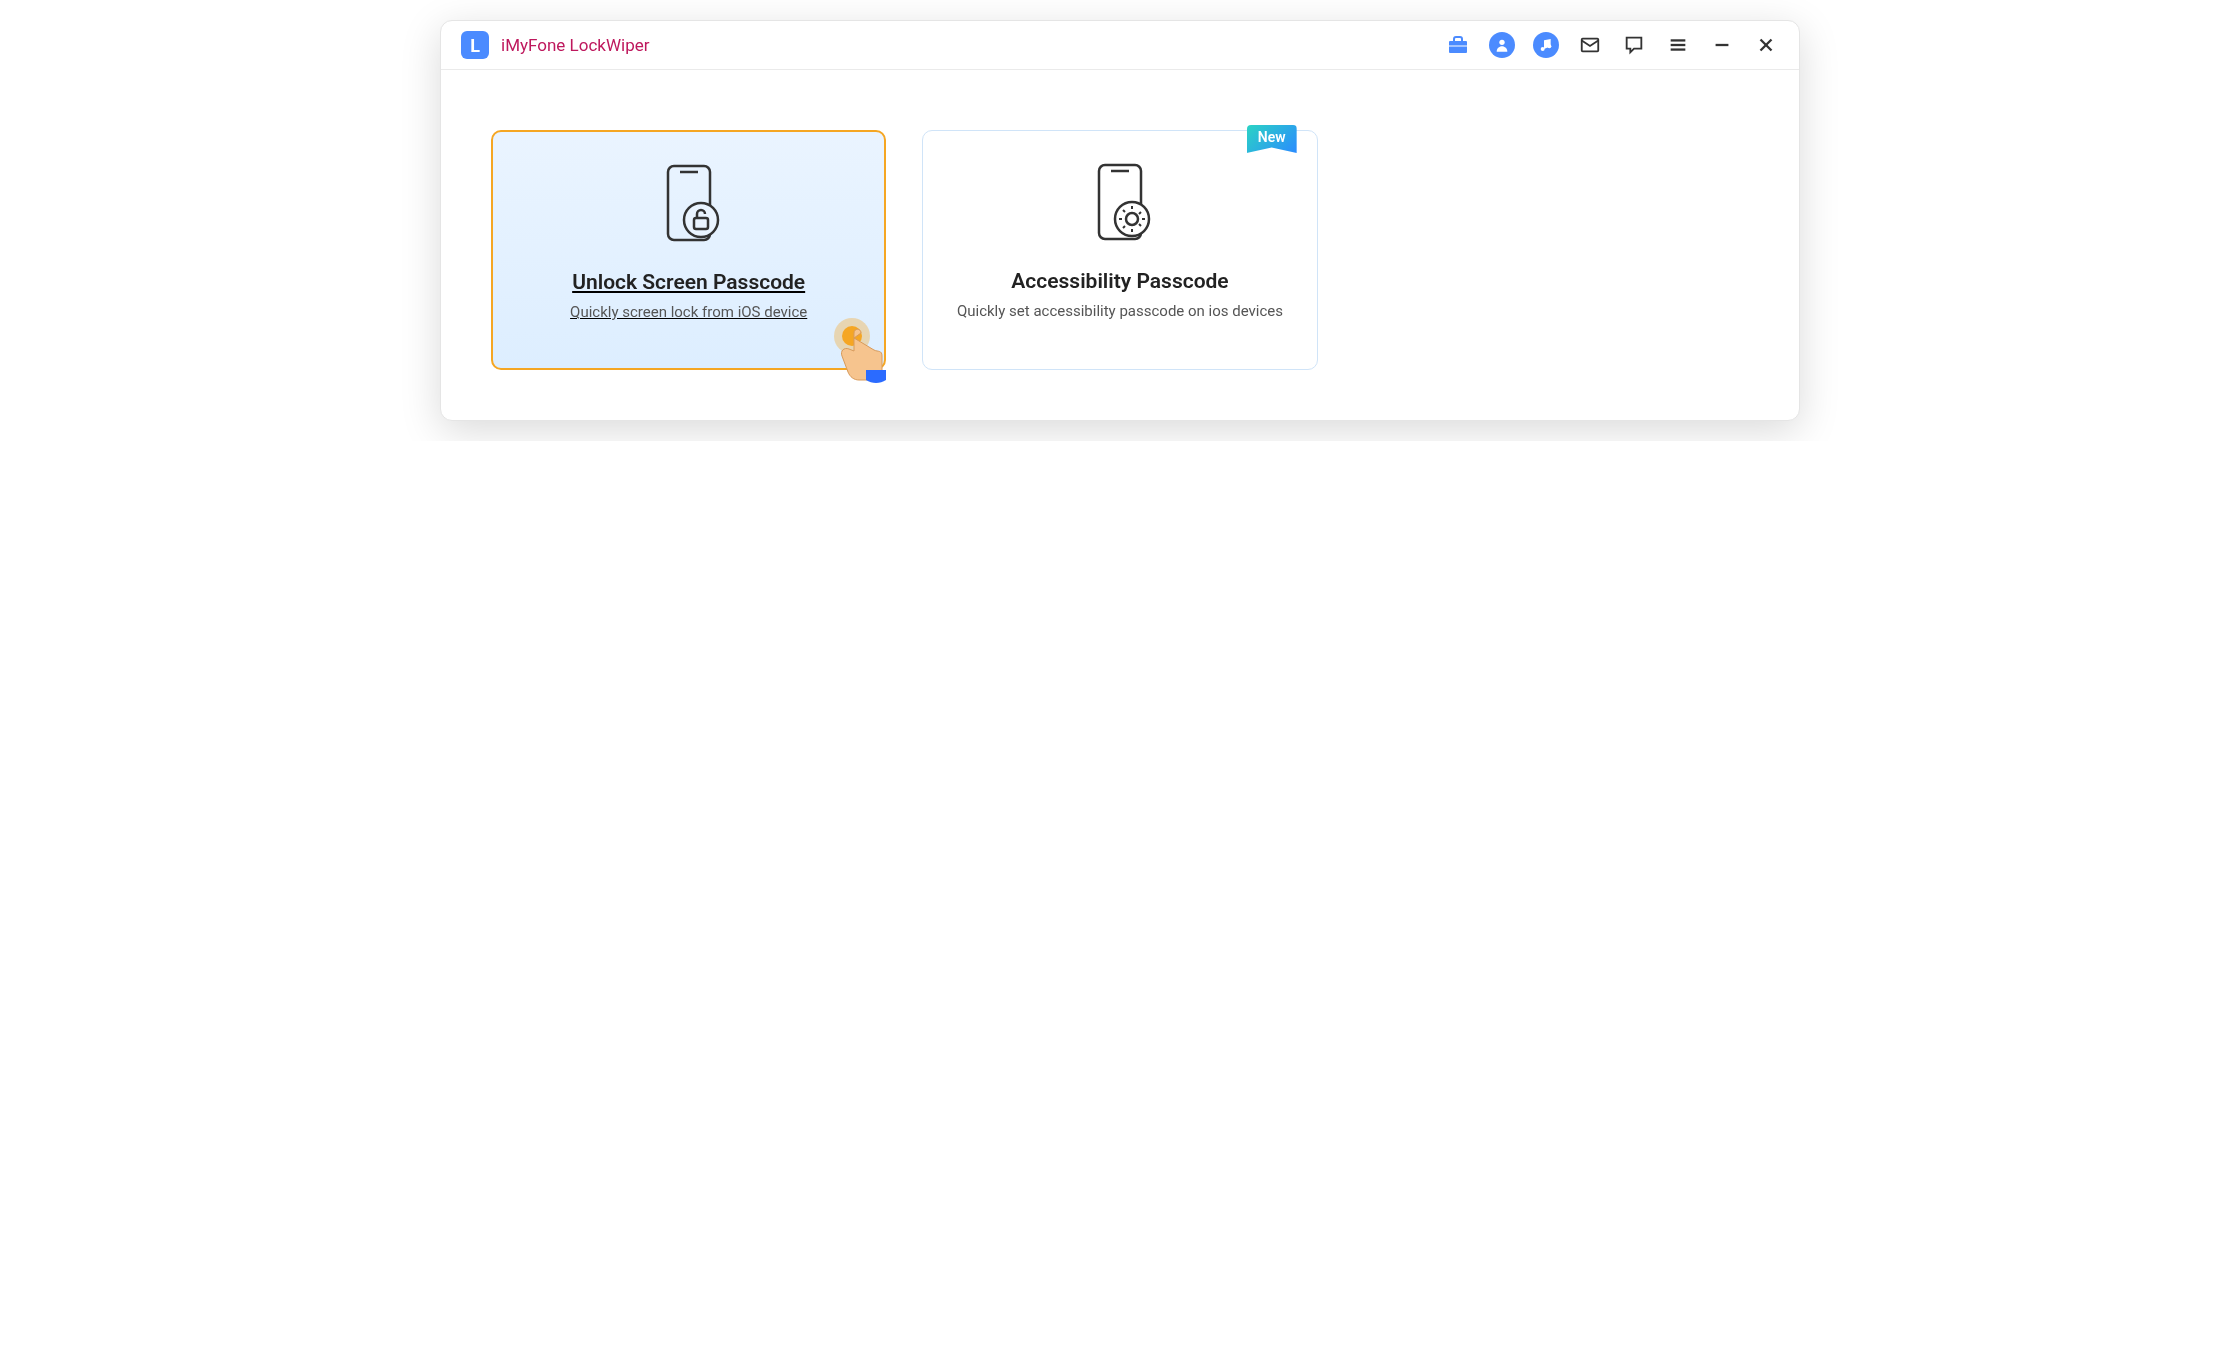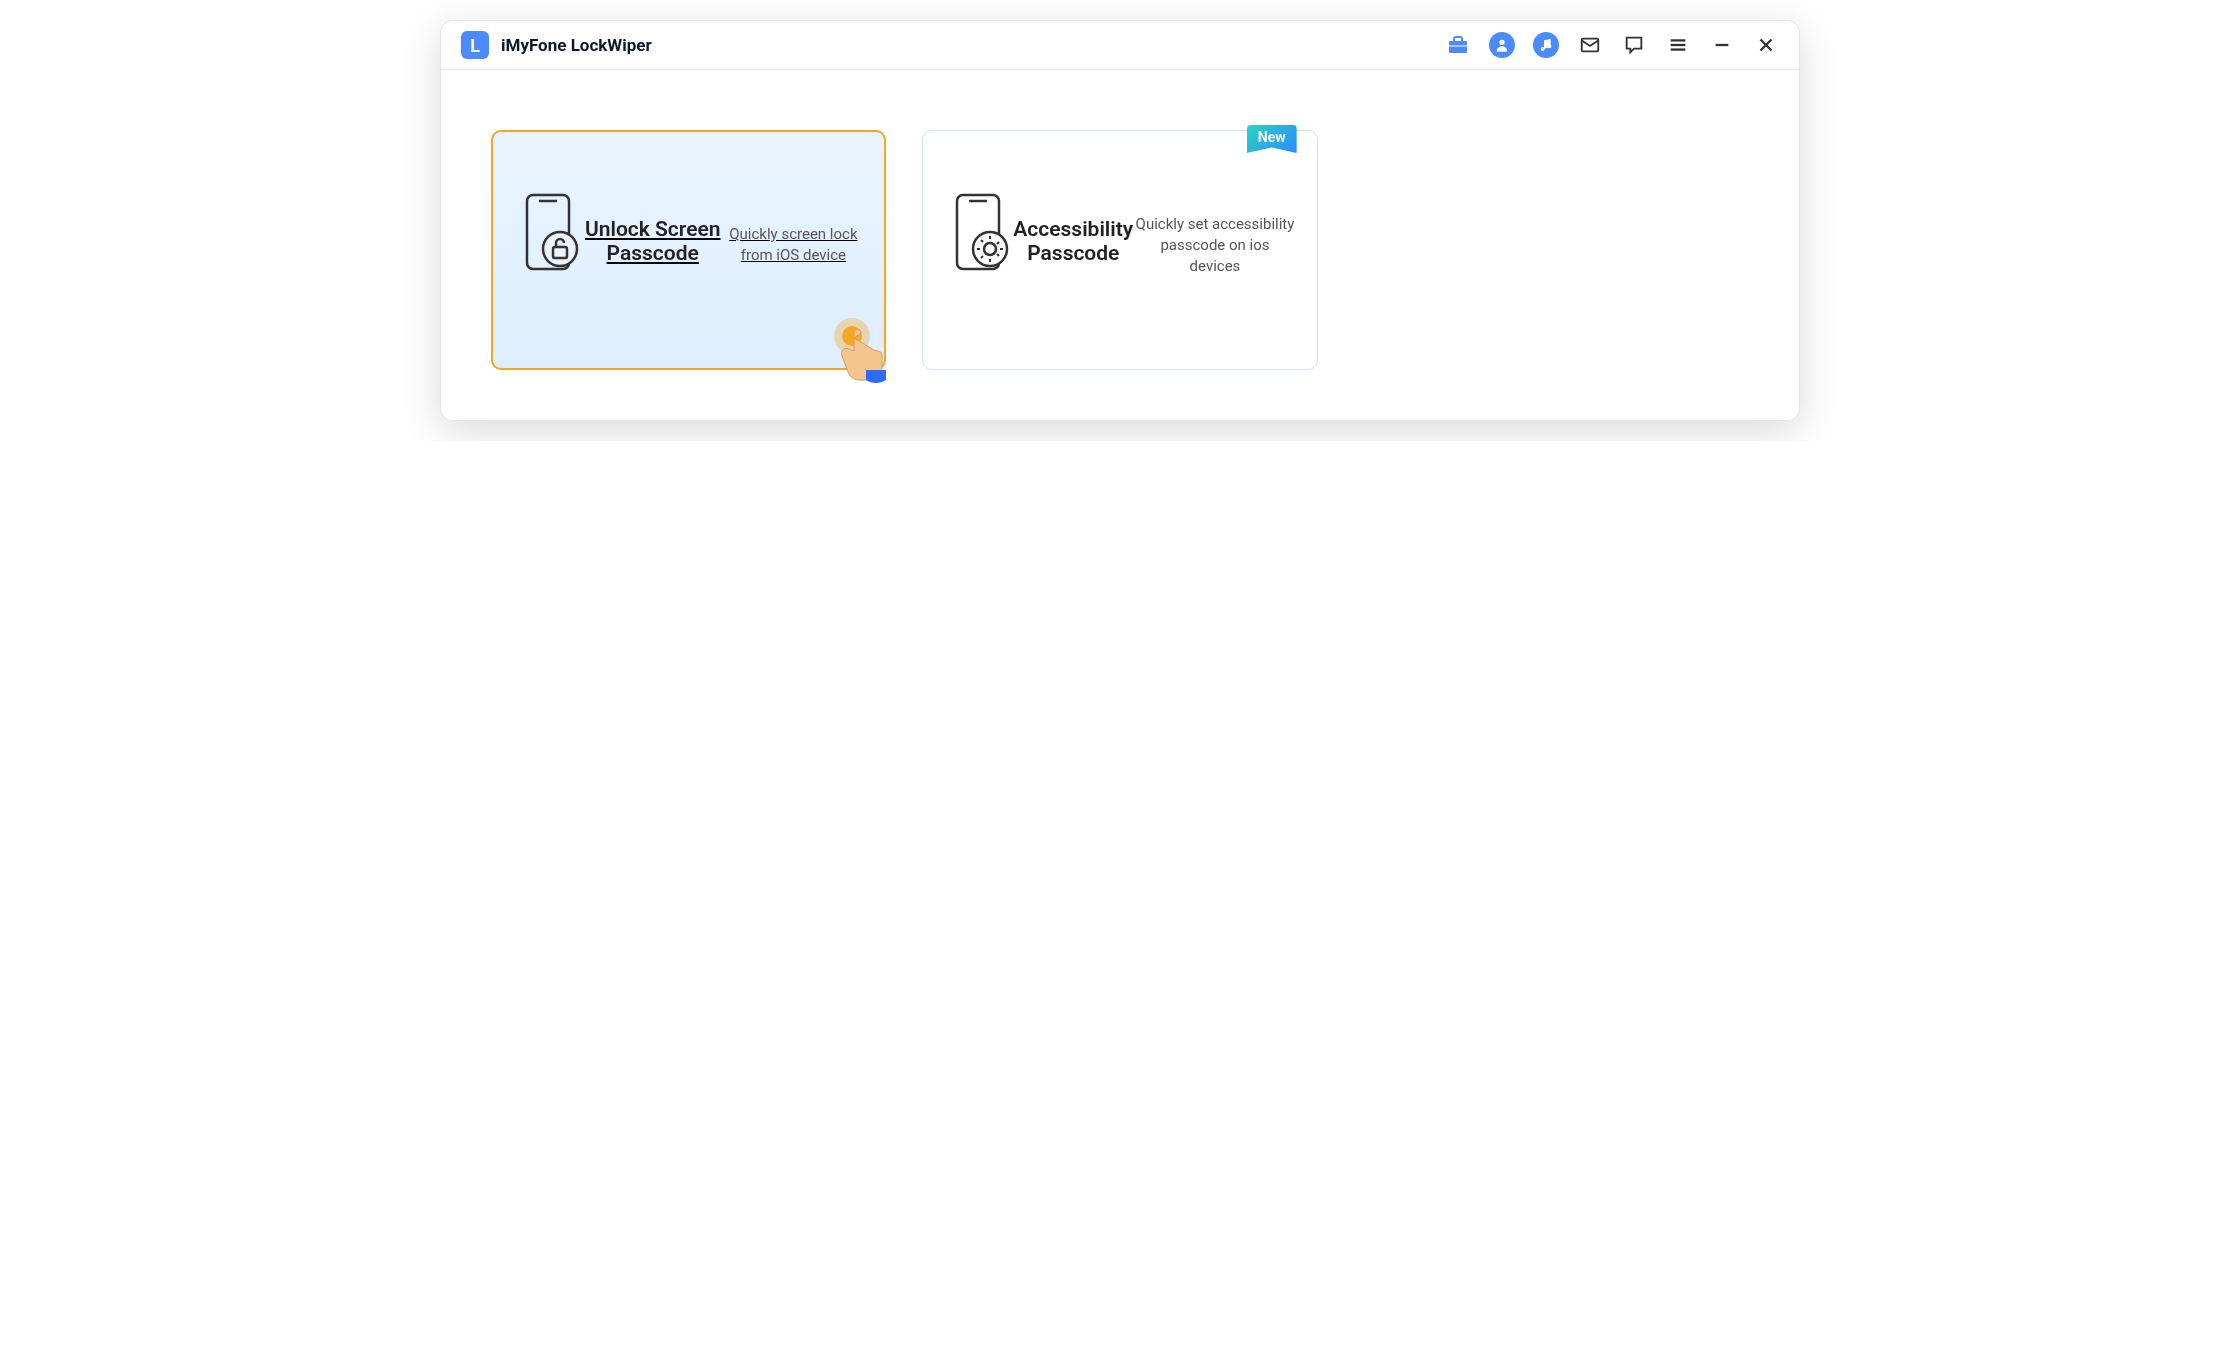--- a/index.html
+++ b/index.html
@@ -36,22 +36,22 @@
     border-radius: 6px;
     display: flex;
     align-items: center;
     justify-content: center;
     color: #fff;
     font-weight: 700;
     font-size: 18px;
   }
   .app-title {
     font-size: 17px;
-    color: #0f172a;
-    font-weight: 700;
+    color: #be185d;
+    font-weight: 400;
   }
   .title-right {
     display: flex;
     align-items: center;
     gap: 18px;
   }
   .tb-icon {
     width: 26px;
     height: 26px;
     display: flex;
@@ -79,21 +79,21 @@
   .card {
     position: relative;
     border: 1px solid #d0e4f8;
     border-radius: 10px;
     padding: 30px 20px 40px 20px;
     text-align: center;
     cursor: pointer;
     background: #fff;
     min-height: 240px;
     display: flex;
-    flex-direction: row;
+    flex-direction: column;
     align-items: center;
   }
   .card.selected {
     border: 2px solid #f5a623;
     background: linear-gradient(180deg, #eaf4ff 0%, #ddeeff 100%);
     text-decoration: underline;
   }
   .card-icon {
     width: 70px;
     height: 90px;

